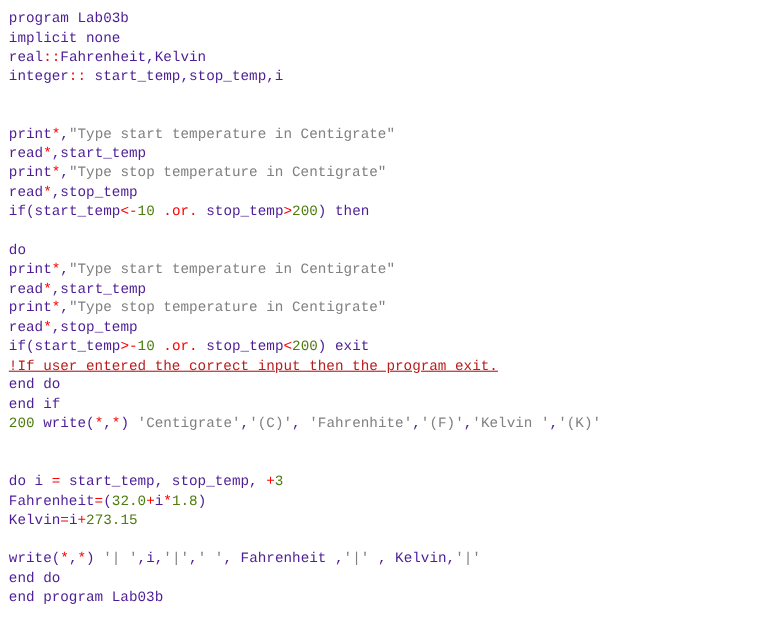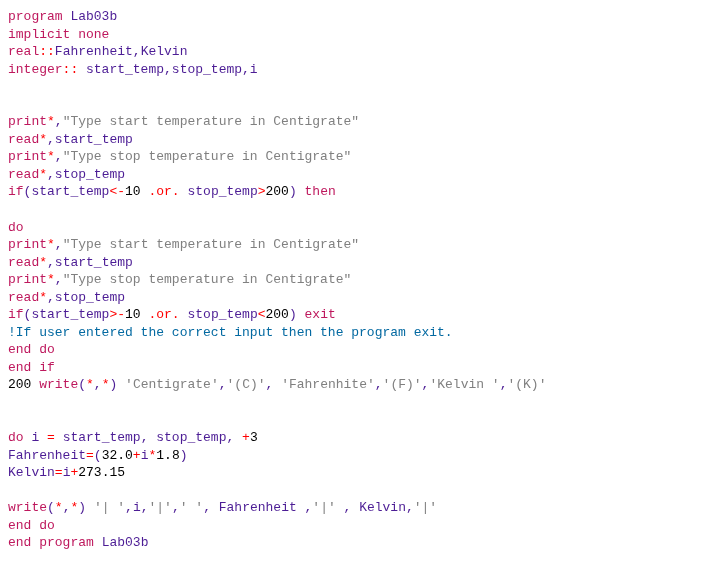--- a/index.html
+++ b/index.html
@@ -11,23 +11,23 @@
     line-height: 1.35;
     color: #000000;
     width: 706px;
     box-sizing: border-box;
   }
   pre {
     margin: 0;
     white-space: pre;
     font-family: inherit;
   }
-  .kw { color: #be185d; }
+  .kw { color: #4c1d95; }
   .str { color: #808080; }
-  .num { color: #000000; }
+  .num { color: #4d7c0f; }
   .op { color: #ff0000; }
-  .cm { color: #0369a1; }
+  .cm { color: #b91c1c; text-decoration: underline; }
   .txt { color: #4c1d95; }
 </style>
 </head>
 <body>
 
 <pre id="code"><div><span class="kw">program</span><span class="txt"> Lab03b</span></div><div><span class="kw">implicit none</span></div><div><span class="kw">real</span><span class="op">::</span><span class="txt">Fahrenheit,Kelvin</span></div><div><span class="kw">integer</span><span class="op">:: </span><span class="txt">start_temp,stop_temp,i</span></div><div>&nbsp;</div><div>&nbsp;</div><div><span class="kw">print</span><span class="op">*</span><span class="txt">,</span><span class="str">"Type start temperature in Centigrate"</span></div><div><span class="kw">read</span><span class="op">*</span><span class="txt">,start_temp</span></div><div><span class="kw">print</span><span class="op">*</span><span class="txt">,</span><span class="str">"Type stop temperature in Centigrate"</span></div><div><span class="kw">read</span><span class="op">*</span><span class="txt">,stop_temp</span></div><div><span class="kw">if</span><span class="txt">(start_temp</span><span class="op">&lt;-</span><span class="num">10</span><span class="txt"> </span><span class="op">.or.</span><span class="txt"> stop_temp</span><span class="op">&gt;</span><span class="num">200</span><span class="txt">) </span><span class="kw">then</span></div><div>&nbsp;</div><div><span class="kw">do</span></div><div><span class="kw">print</span><span class="op">*</span><span class="txt">,</span><span class="str">"Type start temperature in Centigrate"</span></div><div><span class="kw">read</span><span class="op">*</span><span class="txt">,start_temp</span></div><div><span class="kw">print</span><span class="op">*</span><span class="txt">,</span><span class="str">"Type stop temperature in Centigrate"</span></div><div><span class="kw">read</span><span class="op">*</span><span class="txt">,stop_temp</span></div><div><span class="kw">if</span><span class="txt">(start_temp</span><span class="op">&gt;-</span><span class="num">10</span><span class="txt"> </span><span class="op">.or.</span><span class="txt"> stop_temp</span><span class="op">&lt;</span><span class="num">200</span><span class="txt">) </span><span class="kw">exit</span></div><div><span class="cm">!If user entered the correct input then the program exit.</span></div><div><span class="kw">end do</span></div><div><span class="kw">end if</span></div><div><span class="num">200</span><span class="txt"> </span><span class="kw">write</span><span class="txt">(</span><span class="op">*</span><span class="txt">,</span><span class="op">*</span><span class="txt">) </span><span class="str">'Centigrate'</span><span class="txt">,</span><span class="str">'(C)'</span><span class="txt">, </span><span class="str">'Fahrenhite'</span><span class="txt">,</span><span class="str">'(F)'</span><span class="txt">,</span><span class="str">'Kelvin '</span><span class="txt">,</span><span class="str">'(K)'</span></div><div>&nbsp;</div><div>&nbsp;</div><div><span class="kw">do</span><span class="txt"> i </span><span class="op">=</span><span class="txt"> start_temp, stop_temp, </span><span class="op">+</span><span class="num">3</span></div><div><span class="txt">Fahrenheit</span><span class="op">=</span><span class="txt">(</span><span class="num">32.0</span><span class="op">+</span><span class="txt">i</span><span class="op">*</span><span class="num">1.8</span><span class="txt">)</span></div><div><span class="txt">Kelvin</span><span class="op">=</span><span class="txt">i</span><span class="op">+</span><span class="num">273.15</span></div><div>&nbsp;</div><div><span class="kw">write</span><span class="txt">(</span><span class="op">*</span><span class="txt">,</span><span class="op">*</span><span class="txt">) </span><span class="str">'| '</span><span class="txt">,i,</span><span class="str">'|'</span><span class="txt">,</span><span class="str">' '</span><span class="txt">, Fahrenheit ,</span><span class="str">'|'</span><span class="txt"> , Kelvin,</span><span class="str">'|'</span></div><div><span class="kw">end do</span></div><div><span class="kw">end program</span><span class="txt"> Lab03b</span></div></pre>
 
 </body></html>

